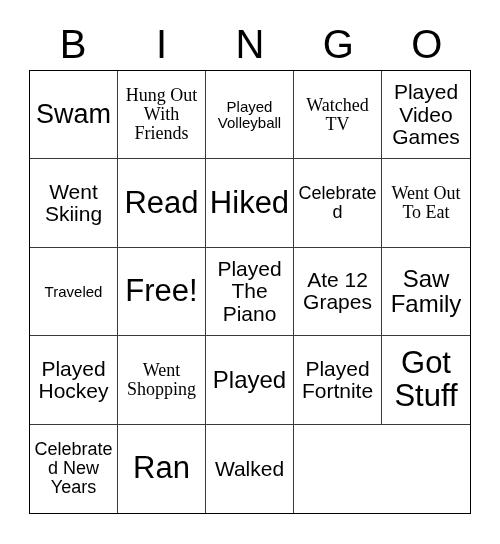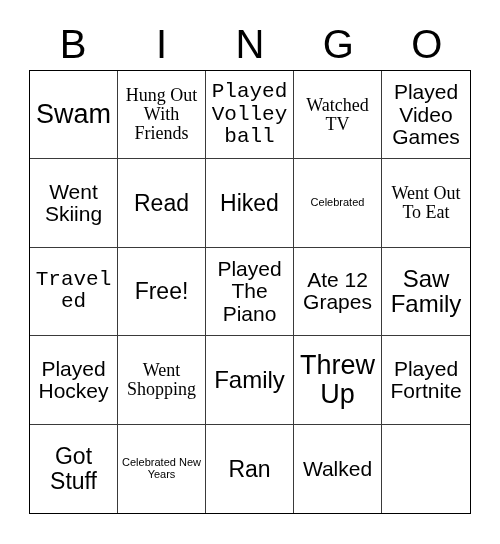--- a/index.html
+++ b/index.html
@@ -75,27 +75,27 @@
 
   .cell-text {
     display: block;
     width: 100%;
     line-height: 1.06;
     color: #000000;
     word-wrap: break-word;
   }
 
   
-  .fs-xxl .cell-text { font-size: 23px; }
+  .fs-xxl .cell-text { font-size: 31px; }
   .fs-xl  .cell-text { font-size: 27px; }
   .fs-lg  .cell-text { font-size: 24px; }
   .fs-md  .cell-text { font-size: 21px; }
   .fs-sm  .cell-text { font-size: 18px; font-family: Liberation Serif, serif; }
-  .fs-xs  .cell-text { font-size: 21px; font-family: Liberation Mono, monospace; }
-  .fs-xxs .cell-text { font-size: 11px; }
+  .fs-xs  .cell-text { font-size: 15px; }
+  .fs-xxs .cell-text { font-size: 18px; }
 </style>
 </head>
 <body>
 
 <div class="card">
 
   <div class="header-row">
     <div class="header-cell">B</div>
     <div class="header-cell">I</div>
     <div class="header-cell">N</div>
@@ -152,24 +152,21 @@
     <div class="cell fs-lg">
         <span class="cell-text">Saw Family</span>
       </div>
     <div class="cell fs-md">
         <span class="cell-text">Played Hockey</span>
       </div>
     <div class="cell fs-sm">
         <span class="cell-text">Went Shopping</span>
       </div>
     <div class="cell fs-lg">
-        <span class="cell-text">Family</span>
-      </div>
-    <div class="cell fs-xl">
-        <span class="cell-text">Threw Up</span>
+        <span class="cell-text">Played</span>
       </div>
 
     <div class="cell fs-md">
         <span class="cell-text">Played Fortnite</span>
       </div>
     <div class="cell fs-xxl">
         <span class="cell-text">Got Stuff</span>
       </div>
     <div class="cell fs-xxs">
         <span class="cell-text">Celebrated New Years</span>

